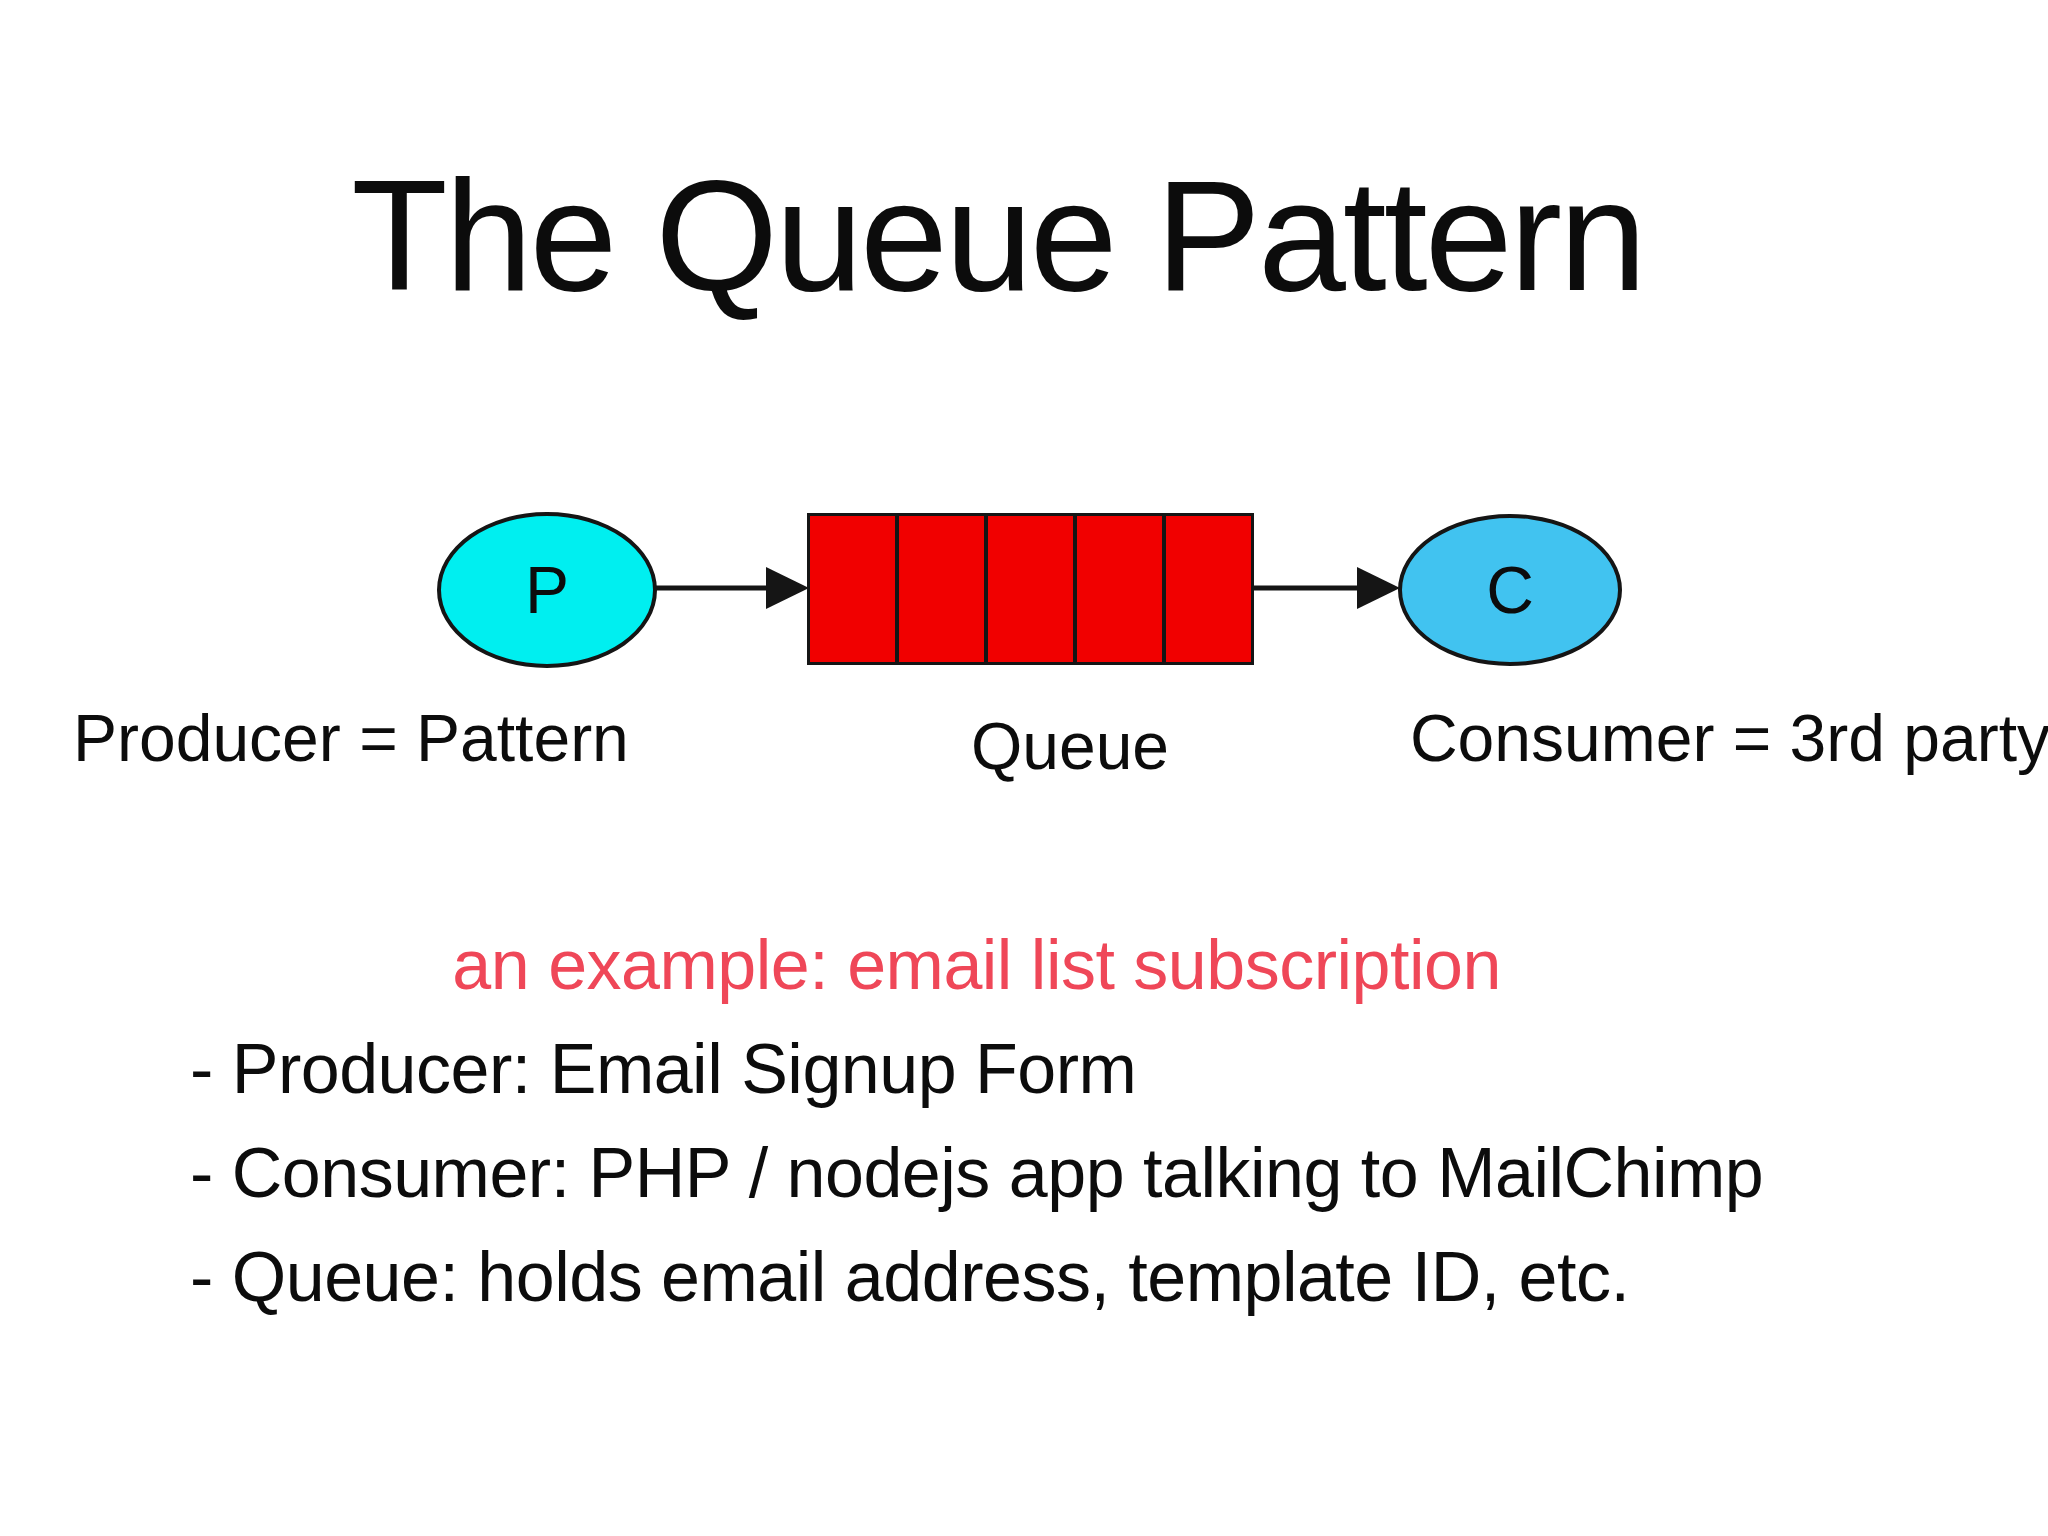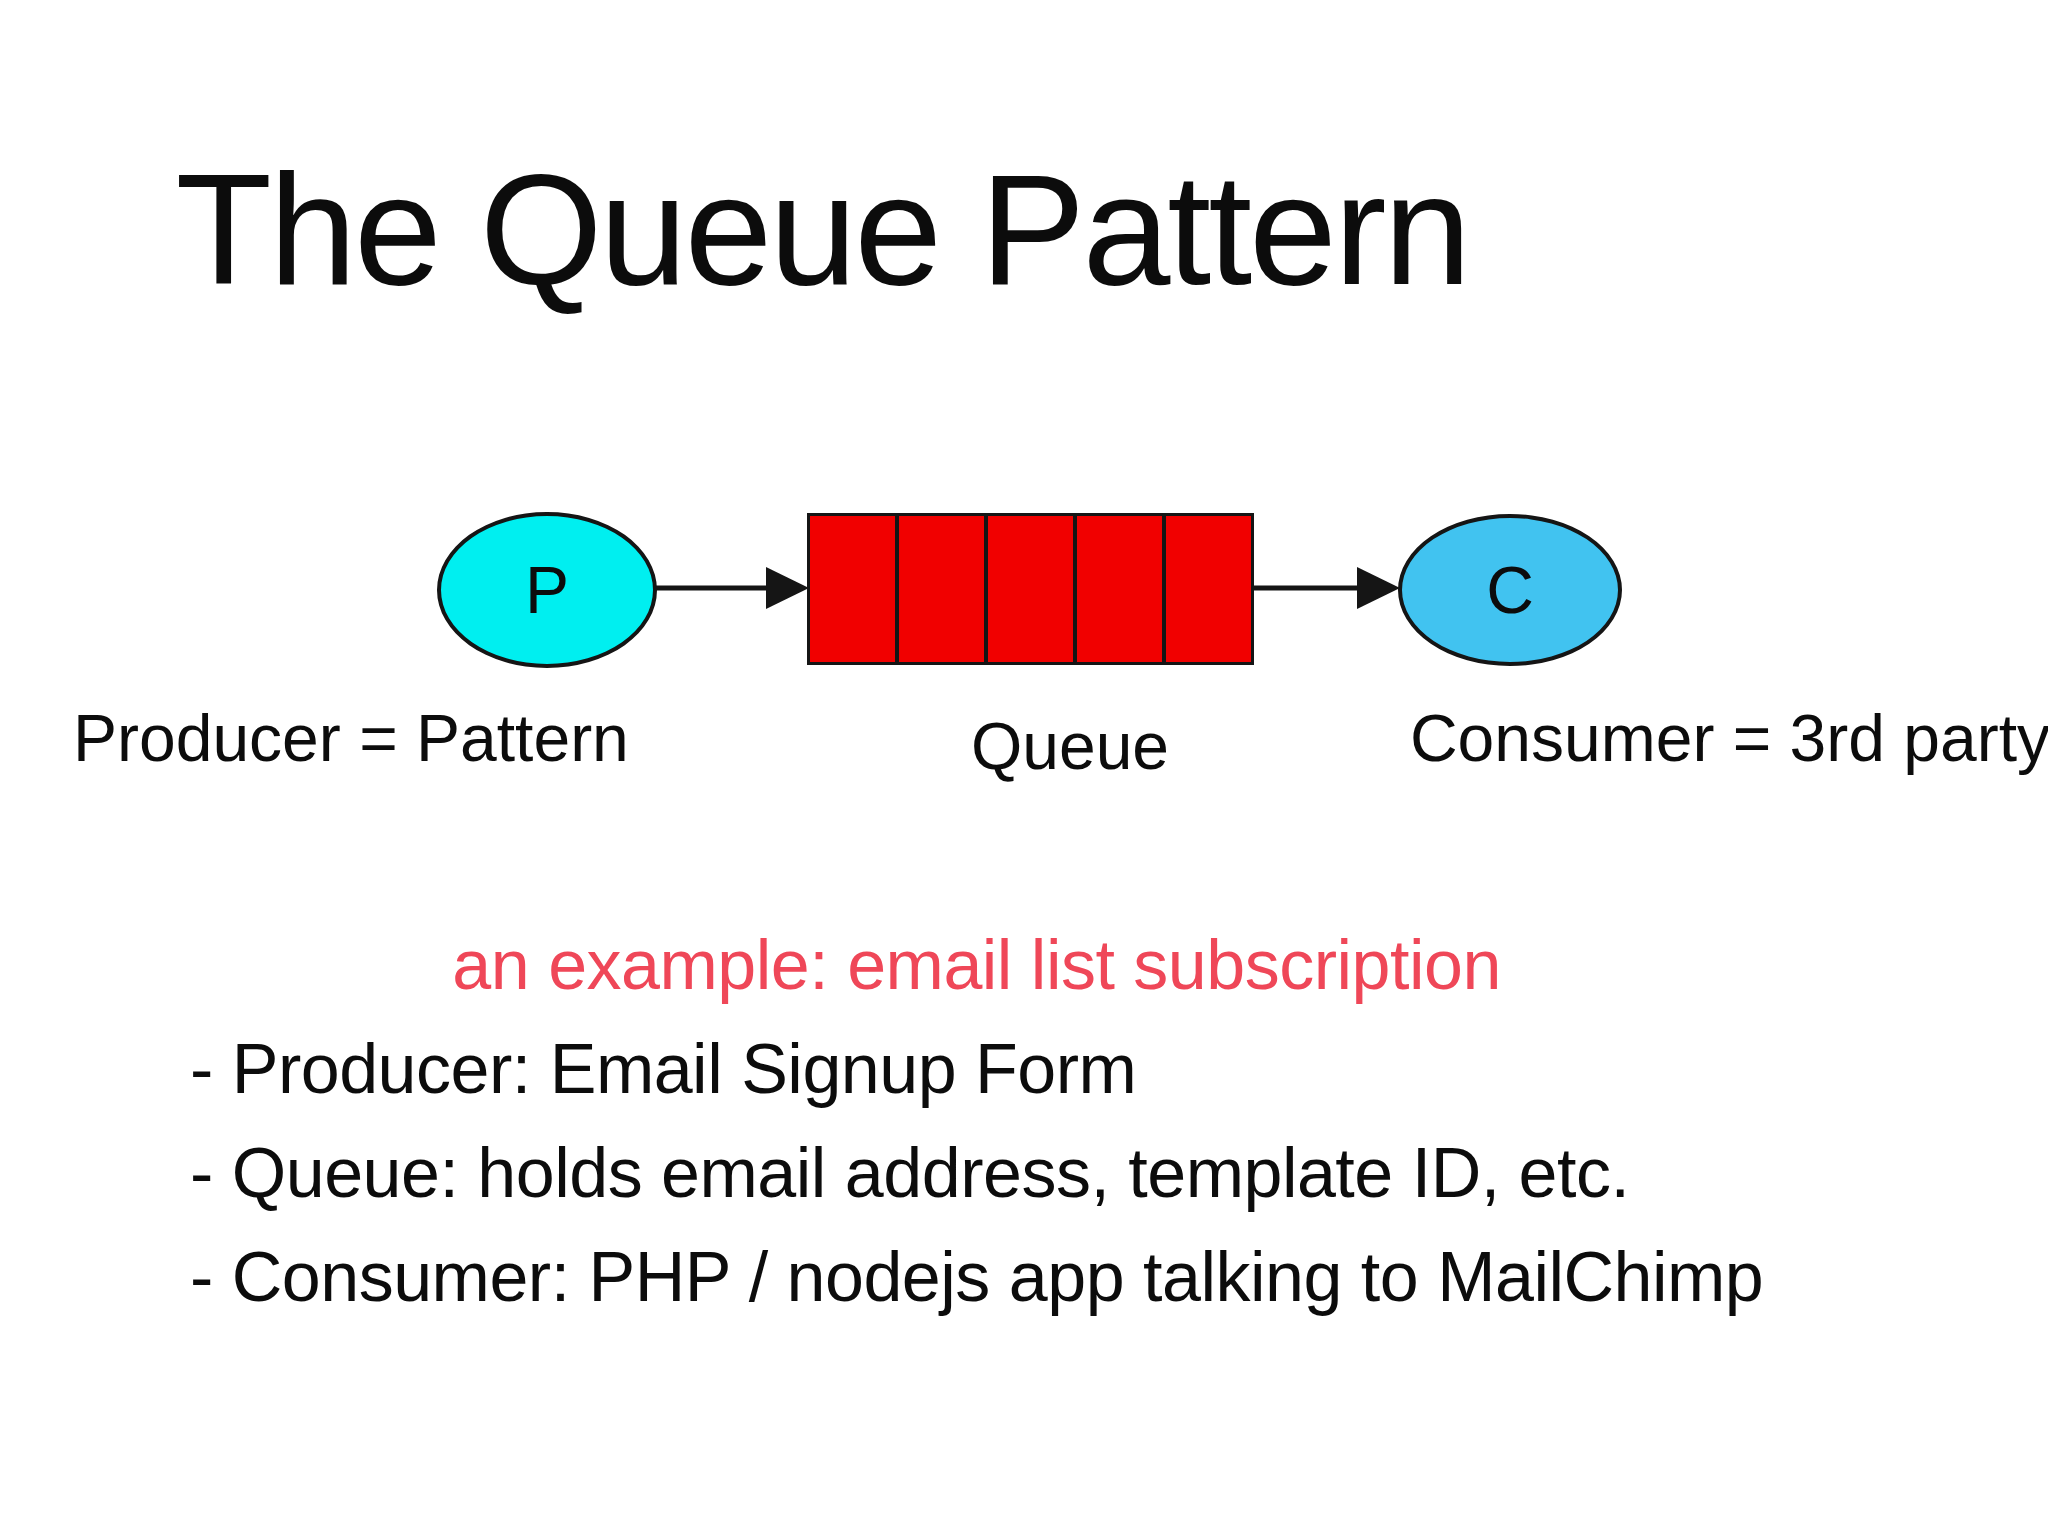--- a/index.html
+++ b/index.html
@@ -16,25 +16,25 @@
     position: relative;
   }
   .slide {
     position: absolute;
     inset: 0;
   }
 
   
   .title {
     position: absolute;
-    top: 150px;
+    top: 156px;
     left: 0;
     width: 1644px;
     margin: 0;
-    text-align: center;
+    text-align: right;
     font-size: 158px;
     font-weight: 500;
     letter-spacing: -3px;
     line-height: 1;
     color: var(--text, #0c0c0c);
   }
 
   
   .diagram {
     position: absolute;
@@ -175,17 +175,17 @@
 
   <div class="labels">
     <span class="lbl producer-lbl">Producer = Pattern</span>
     <span class="lbl queue-lbl">Queue</span>
     <span class="lbl consumer-lbl">Consumer = 3rd party</span>
   </div>
 
   <div class="example">
     <div class="example-heading">an example: email list subscription</div>
     <div class="bullet">- Producer: Email Signup Form</div>
+    <div class="bullet">- Consumer: PHP / nodejs app talking to MailChimp</div>
     <div class="bullet">- Queue: holds email address, template ID, etc.</div>
-    <div class="bullet">- Consumer: PHP / nodejs app talking to MailChimp</div>
   </div>
 
 </div>
 
 </body></html>

